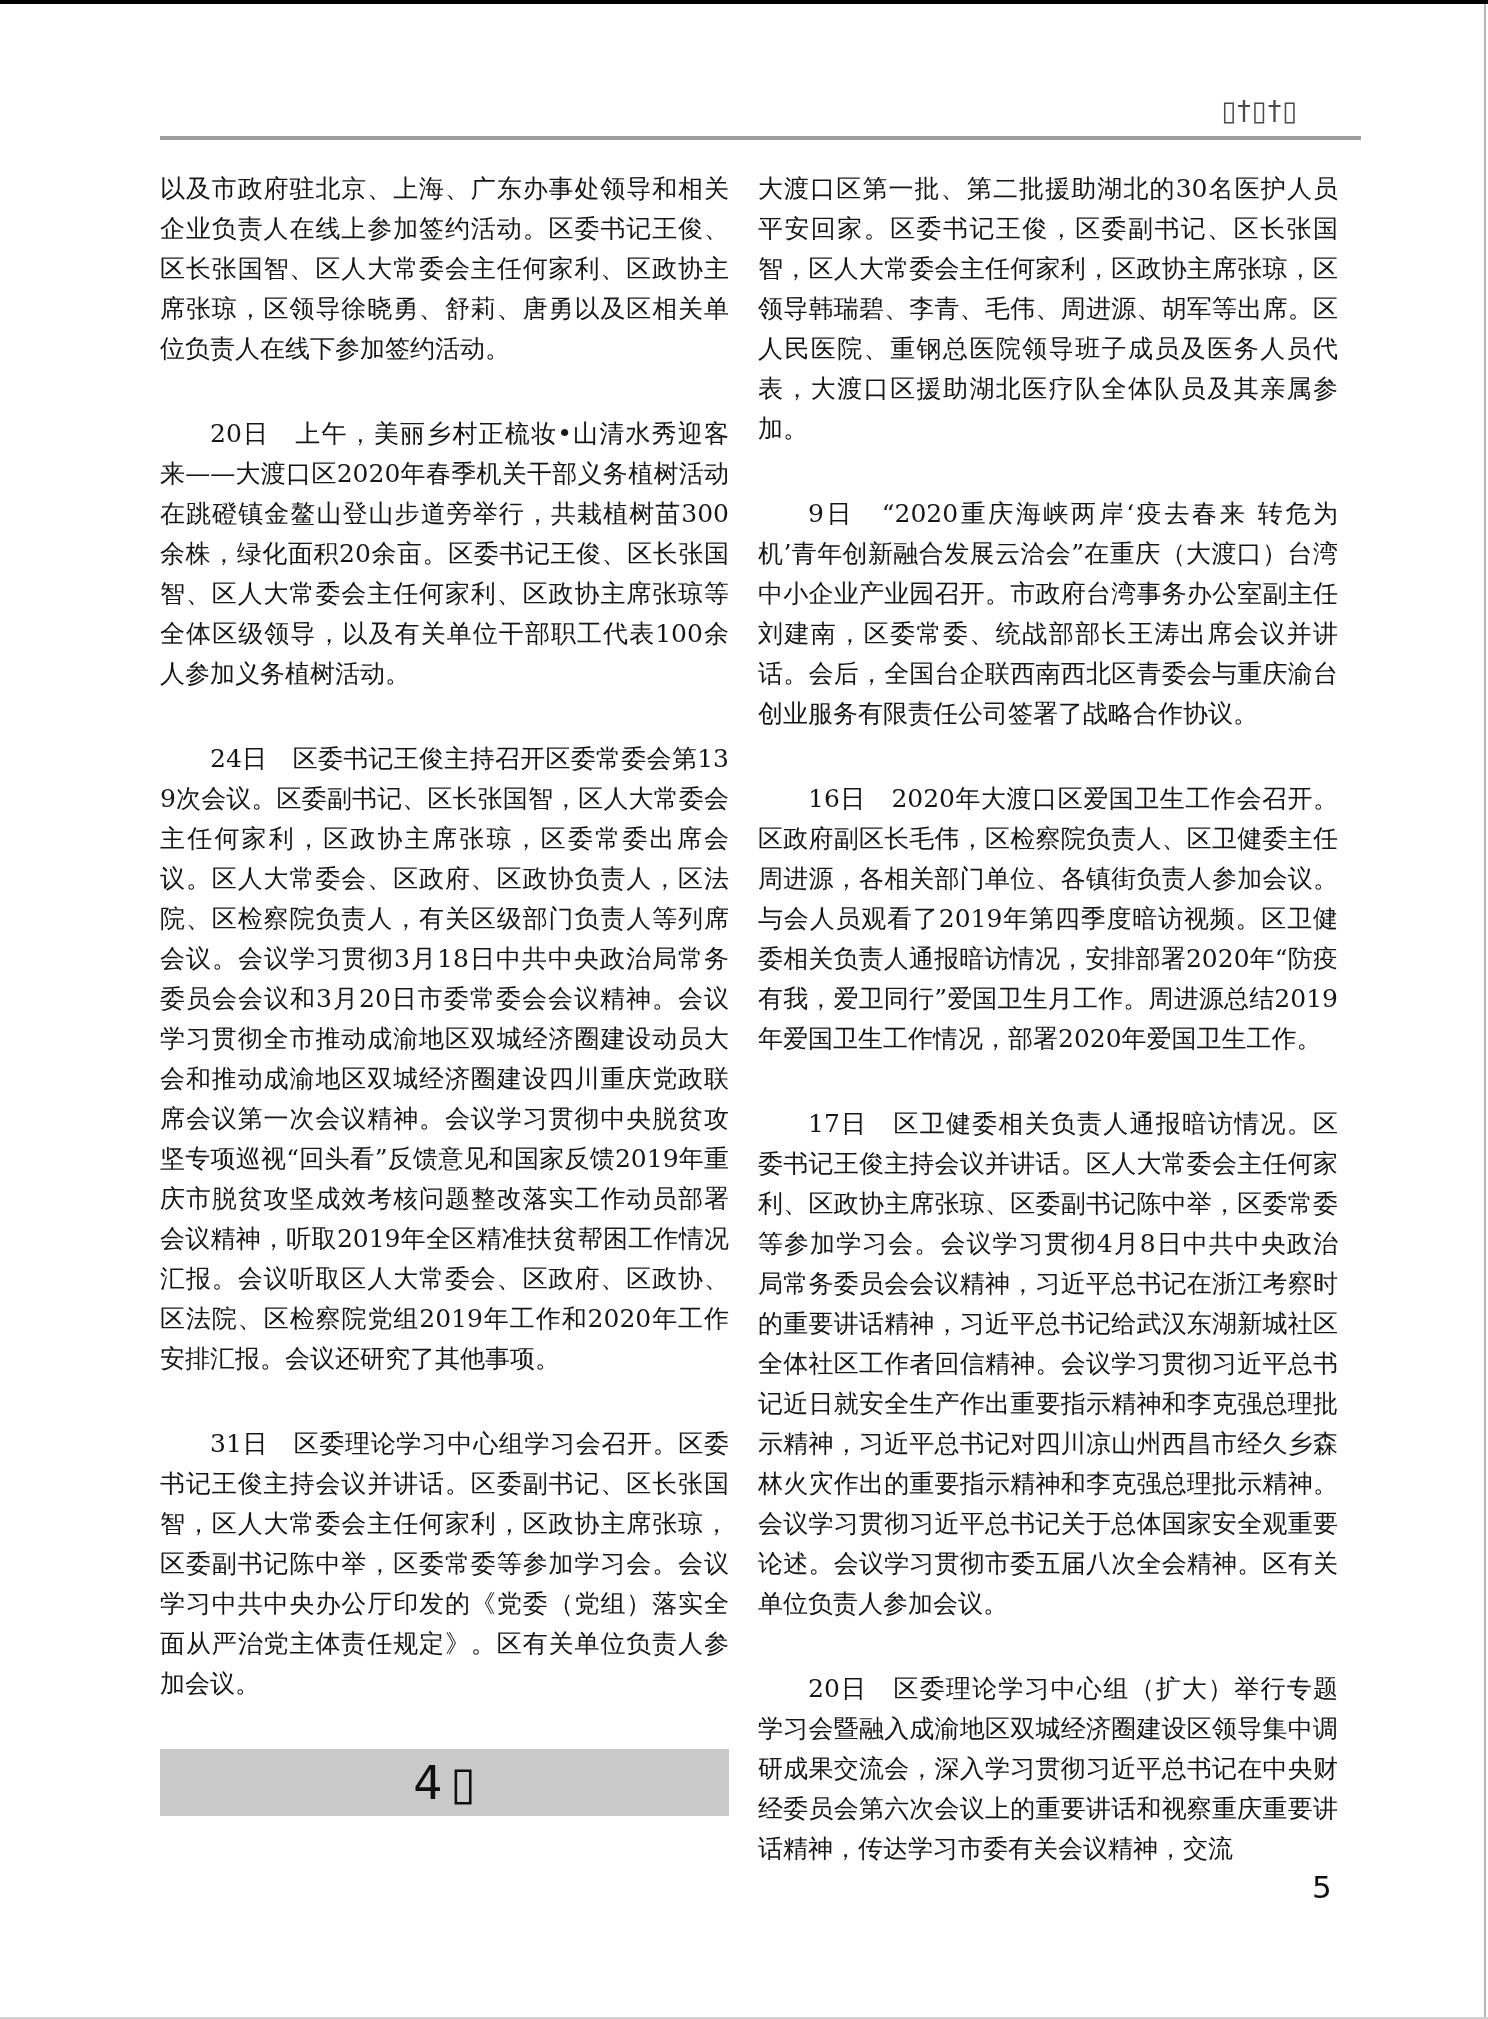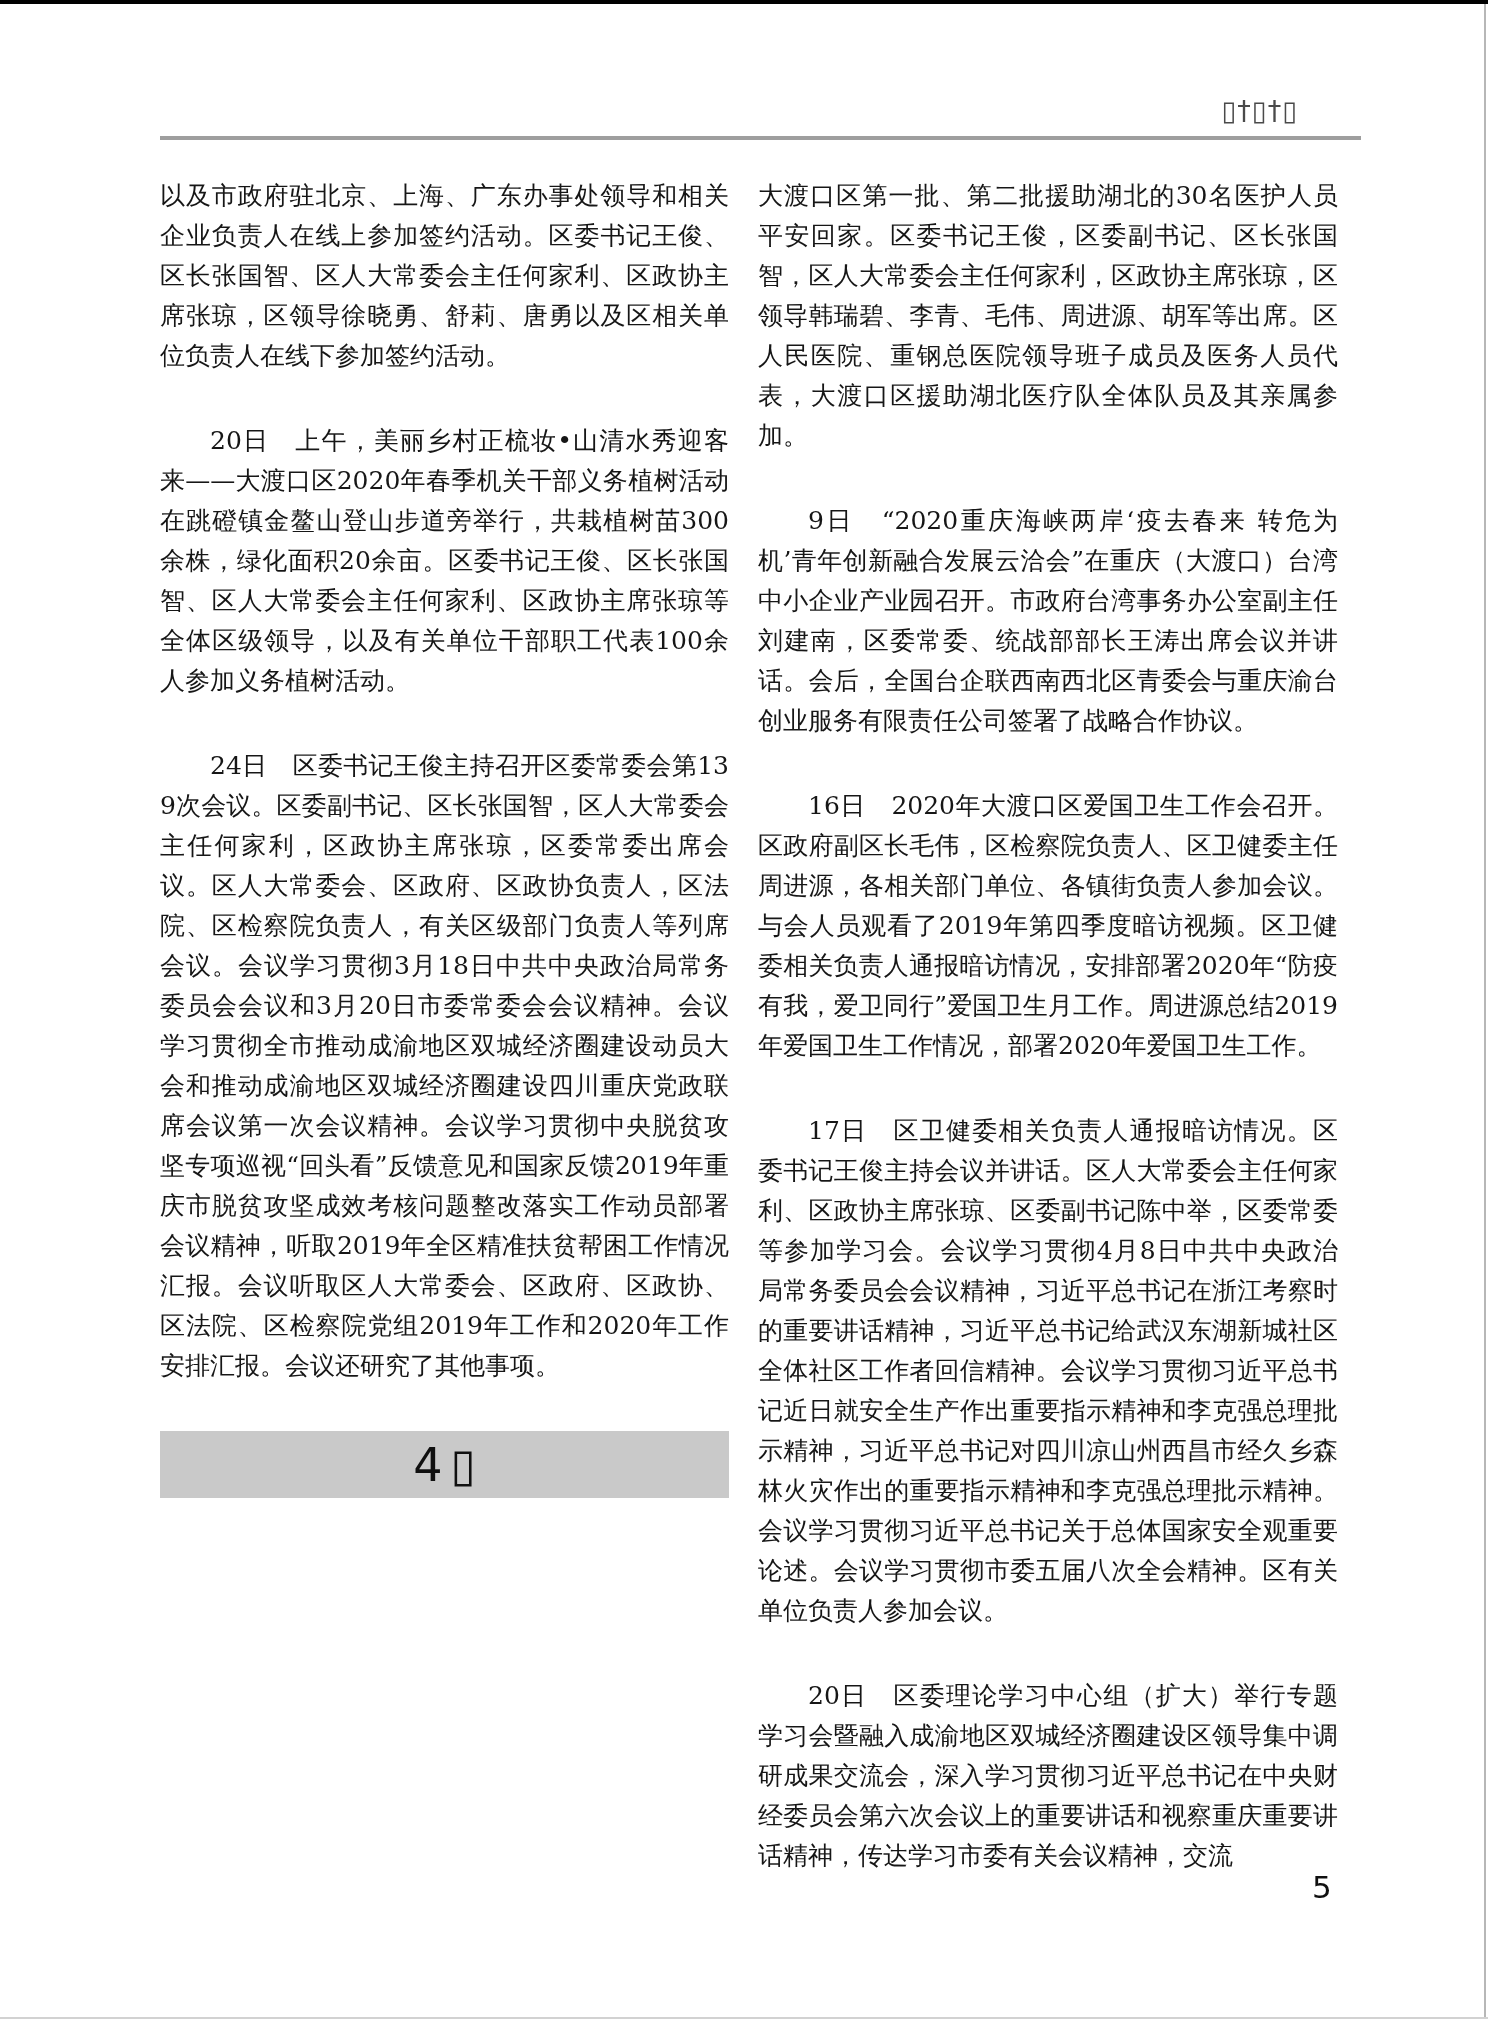--- a/index.html
+++ b/index.html
@@ -29,21 +29,21 @@
   }
 
   
   .col {
     position:absolute; top:168px;
     font-size:25px; line-height:40px;
   }
   .col-left  { left:160px; width:569px; }
   .col-right { left:758px; width:580px; }
   .para {
-    margin:8px 0 45px 0;
+    margin:1px 0 45px 0;
     text-align:justify;
     text-justify:inter-character;
     word-break:break-all;
   }
   .para.indent { text-indent:2em; }
   .para.last { margin-bottom:0; }
 
   
   .month-banner {
     height:67px; margin:45px 0 56px 0;
@@ -71,20 +71,21 @@
   <div class="right-edge"></div>
   <div class="bottom-edge"></div>
 
   <div class="header-marks">▯†▯†▯</div>
   <div class="header-rule"></div>
 
   <div class="col col-left">
     <p class="para">以及市政府驻北京、上海、广东办事处领导和相关企业负责人在线上参加签约活动。区委书记王俊、区长张国智、区人大常委会主任何家利、区政协主席张琼，区领导徐晓勇、舒莉、唐勇以及区相关单位负责人在线下参加签约活动。</p>
     <p class="para indent">20日　上午，美丽乡村正梳妆•山清水秀迎客来——大渡口区2020年春季机关干部义务植树活动在跳磴镇金鳌山登山步道旁举行，共栽植树苗300余株，绿化面积20余亩。区委书记王俊、区长张国智、区人大常委会主任何家利、区政协主席张琼等全体区级领导，以及有关单位干部职工代表100余人参加义务植树活动。</p>
     <p class="para indent">24日　区委书记王俊主持召开区委常委会第139次会议。区委副书记、区长张国智，区人大常委会主任何家利，区政协主席张琼，区委常委出席会议。区人大常委会、区政府、区政协负责人，区法院、区检察院负责人，有关区级部门负责人等列席会议。会议学习贯彻3月18日中共中央政治局常务委员会会议和3月20日市委常委会会议精神。会议学习贯彻全市推动成渝地区双城经济圈建设动员大会和推动成渝地区双城经济圈建设四川重庆党政联席会议第一次会议精神。会议学习贯彻中央脱贫攻坚专项巡视“回头看”反馈意见和国家反馈2019年重庆市脱贫攻坚成效考核问题整改落实工作动员部署会议精神，听取2019年全区精准扶贫帮困工作情况汇报。会议听取区人大常委会、区政府、区政协、区法院、区检察院党组2019年工作和2020年工作安排汇报。会议还研究了其他事项。</p>
+    <p class="para indent">31日　区委理论学习中心组学习会召开。区委书记王俊主持会议并讲话。区委副书记、区长张国智，区人大常委会主任何家利，区政协主席张琼，区委副书记陈中举，区委常委等参加学习会。会议学习中共中央办公厅印发的《党委（党组）落实全面从严治党主体责任规定》。区有关单位负责人参加会议。</p>
     <div class="month-banner">
       <span class="month-banner-label">4▯</span>
     </div>
   </div>
 
   <div class="col col-right">
     <p class="para">大渡口区第一批、第二批援助湖北的30名医护人员平安回家。区委书记王俊，区委副书记、区长张国智，区人大常委会主任何家利，区政协主席张琼，区领导韩瑞碧、李青、毛伟、周进源、胡军等出席。区人民医院、重钢总医院领导班子成员及医务人员代表，大渡口区援助湖北医疗队全体队员及其亲属参加。</p>
     <p class="para indent">9日　“2020重庆海峡两岸‘疫去春来 转危为机’青年创新融合发展云洽会”在重庆（大渡口）台湾中小企业产业园召开。市政府台湾事务办公室副主任刘建南，区委常委、统战部部长王涛出席会议并讲话。会后，全国台企联西南西北区青委会与重庆渝台创业服务有限责任公司签署了战略合作协议。</p>
     <p class="para indent">16日　2020年大渡口区爱国卫生工作会召开。区政府副区长毛伟，区检察院负责人、区卫健委主任周进源，各相关部门单位、各镇街负责人参加会议。与会人员观看了2019年第四季度暗访视频。区卫健委相关负责人通报暗访情况，安排部署2020年“防疫有我，爱卫同行”爱国卫生月工作。周进源总结2019年爱国卫生工作情况，部署2020年爱国卫生工作。</p>
     <p class="para indent">17日　区卫健委相关负责人通报暗访情况。区委书记王俊主持会议并讲话。区人大常委会主任何家利、区政协主席张琼、区委副书记陈中举，区委常委等参加学习会。会议学习贯彻4月8日中共中央政治局常务委员会会议精神，习近平总书记在浙江考察时的重要讲话精神，习近平总书记给武汉东湖新城社区全体社区工作者回信精神。会议学习贯彻习近平总书记近日就安全生产作出重要指示精神和李克强总理批示精神，习近平总书记对四川凉山州西昌市经久乡森林火灾作出的重要指示精神和李克强总理批示精神。会议学习贯彻习近平总书记关于总体国家安全观重要论述。会议学习贯彻市委五届八次全会精神。区有关单位负责人参加会议。</p>

